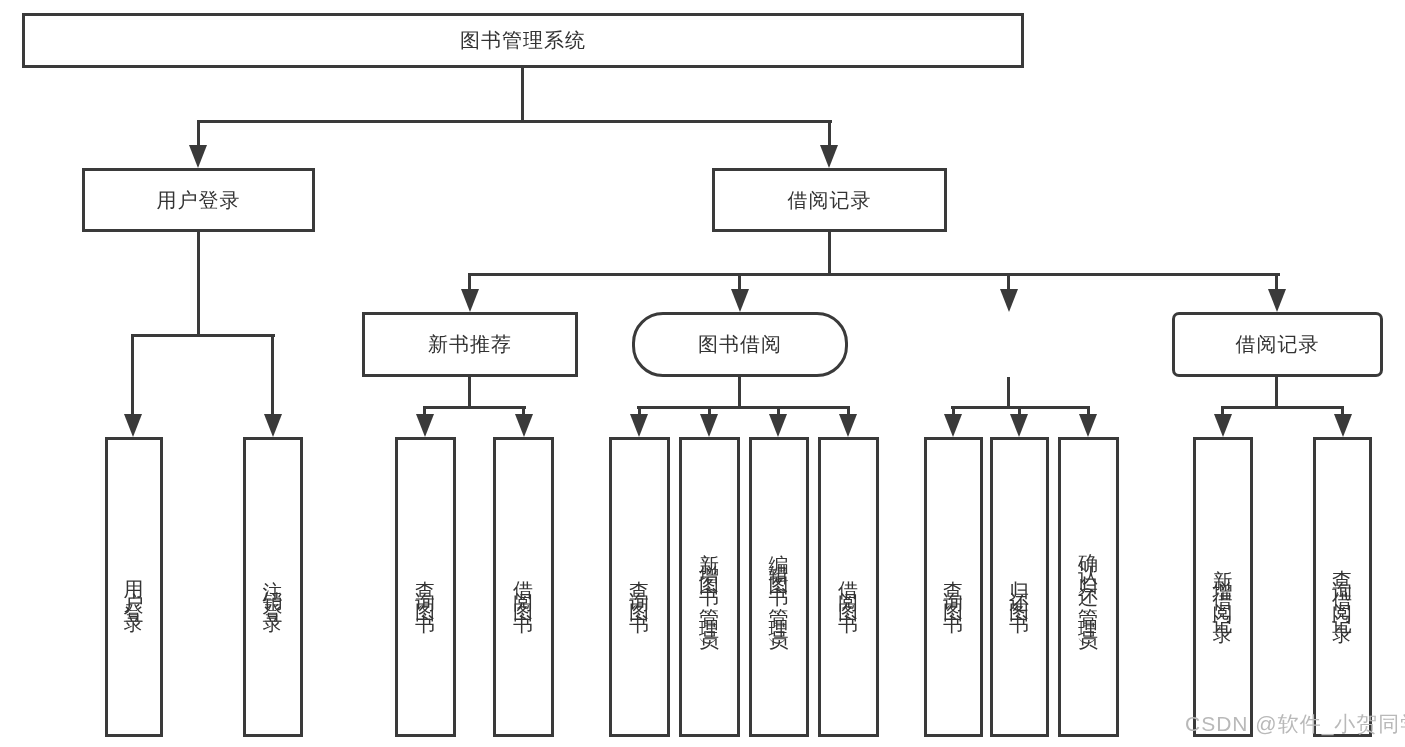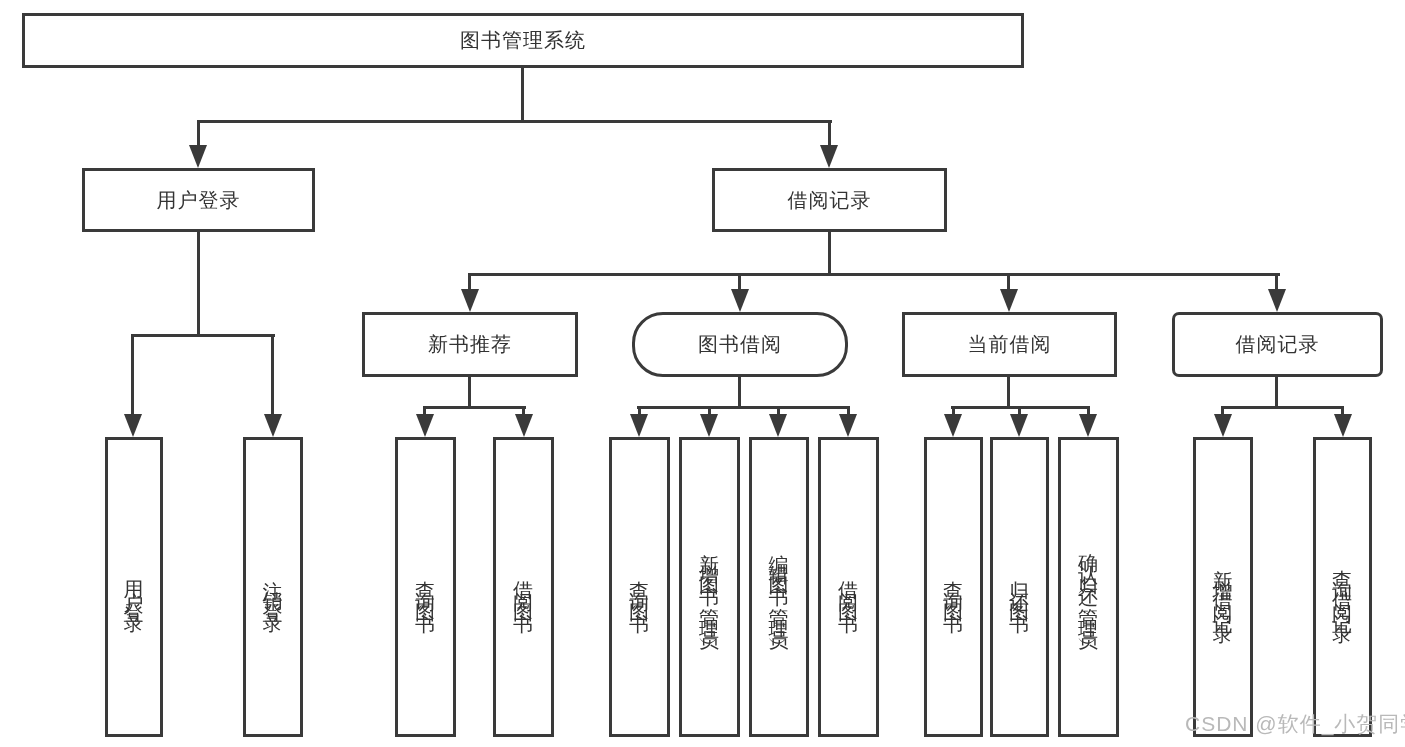--- a/index.html
+++ b/index.html
@@ -71,23 +71,20 @@
   </div>
   <div class="box" style="left:712px;top:168px;width:235px;height:64px;">
     <span>借阅记录</span>
   </div>
 
   <div class="box" style="left:362px;top:312px;width:216px;height:65px;">
     <span>新书推荐</span>
   </div>
   <div class="box" style="left:632px;top:312px;width:216px;height:65px;border-radius:31px;">
     <span>图书借阅</span>
-  </div>
-  <div class="box" style="left:902px;top:312px;width:215px;height:65px;">
-    <span>当前借阅</span>
   </div>
   <div class="box" style="left:1172px;top:312px;width:211px;height:65px;border-radius:7px;">
     <span>借阅记录</span>
   </div>
 
   <div class="box leaf" style="left:105px;top:437px;width:58px;height:300px;">
     <span>用户登录</span>
   </div>
   <div class="box leaf" style="left:243px;top:437px;width:60px;height:300px;">
     <span>注销登录</span>

